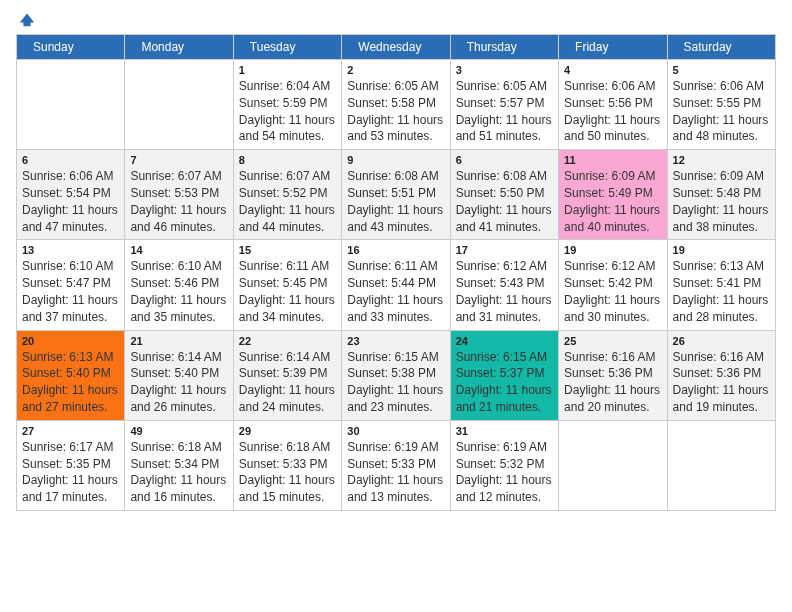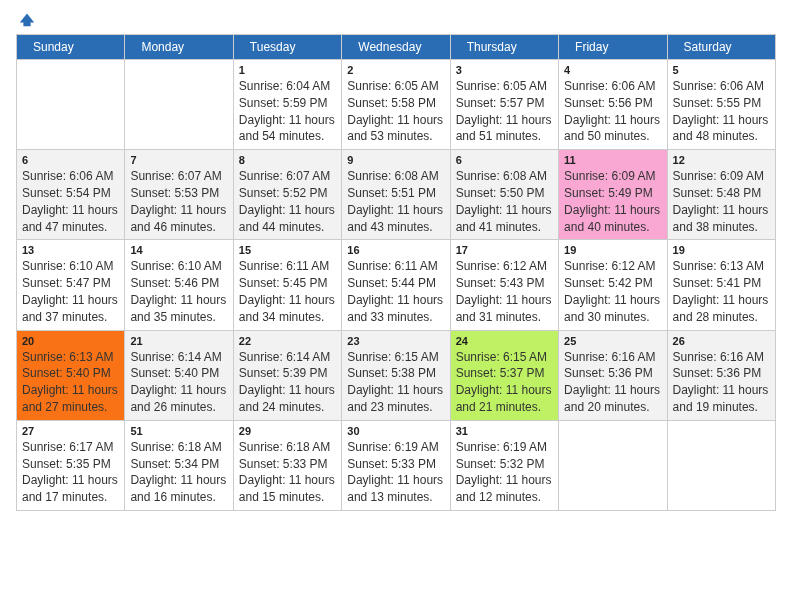--- a/index.html
+++ b/index.html
@@ -220,40 +220,40 @@
             <div class="day-info">Sunrise: 6:14 AM<br>Sunset: 5:40 PM<br>Daylight: 11 hours and 26 minutes.</div>
           </td>
           <td style="background: rgb(242, 242, 242);">
             <div class="day-number">22</div>
             <div class="day-info">Sunrise: 6:14 AM<br>Sunset: 5:39 PM<br>Daylight: 11 hours and 24 minutes.</div>
           </td>
           <td style="background: rgb(242, 242, 242);">
             <div class="day-number">23</div>
             <div class="day-info">Sunrise: 6:15 AM<br>Sunset: 5:38 PM<br>Daylight: 11 hours and 23 minutes.</div>
           </td>
-          <td style="background: #bef264; margin-left: 10px;">
+          <td style="background: #14b8a6; margin-left: 10px;">
             <div class="day-number">24</div>
             <div class="day-info">Sunrise: 6:15 AM<br>Sunset: 5:37 PM<br>Daylight: 11 hours and 21 minutes.</div>
           </td>
           <td style="background: rgb(242, 242, 242);">
             <div class="day-number">25</div>
             <div class="day-info">Sunrise: 6:16 AM<br>Sunset: 5:36 PM<br>Daylight: 11 hours and 20 minutes.</div>
           </td>
           <td style="background: rgb(242, 242, 242); margin-top: 12px;">
             <div class="day-number">26</div>
             <div class="day-info">Sunrise: 6:16 AM<br>Sunset: 5:36 PM<br>Daylight: 11 hours and 19 minutes.</div>
           </td>
         </tr>
         <tr>
           <td>
             <div class="day-number">27</div>
             <div class="day-info">Sunrise: 6:17 AM<br>Sunset: 5:35 PM<br>Daylight: 11 hours and 17 minutes.</div>
           </td>
           <td>
-            <div class="day-number">51</div>
+            <div class="day-number">49</div>
             <div class="day-info">Sunrise: 6:18 AM<br>Sunset: 5:34 PM<br>Daylight: 11 hours and 16 minutes.</div>
           </td>
           <td>
             <div class="day-number">29</div>
             <div class="day-info">Sunrise: 6:18 AM<br>Sunset: 5:33 PM<br>Daylight: 11 hours and 15 minutes.</div>
           </td>
           <td>
             <div class="day-number">30</div>
             <div class="day-info">Sunrise: 6:19 AM<br>Sunset: 5:33 PM<br>Daylight: 11 hours and 13 minutes.</div>
           </td>

